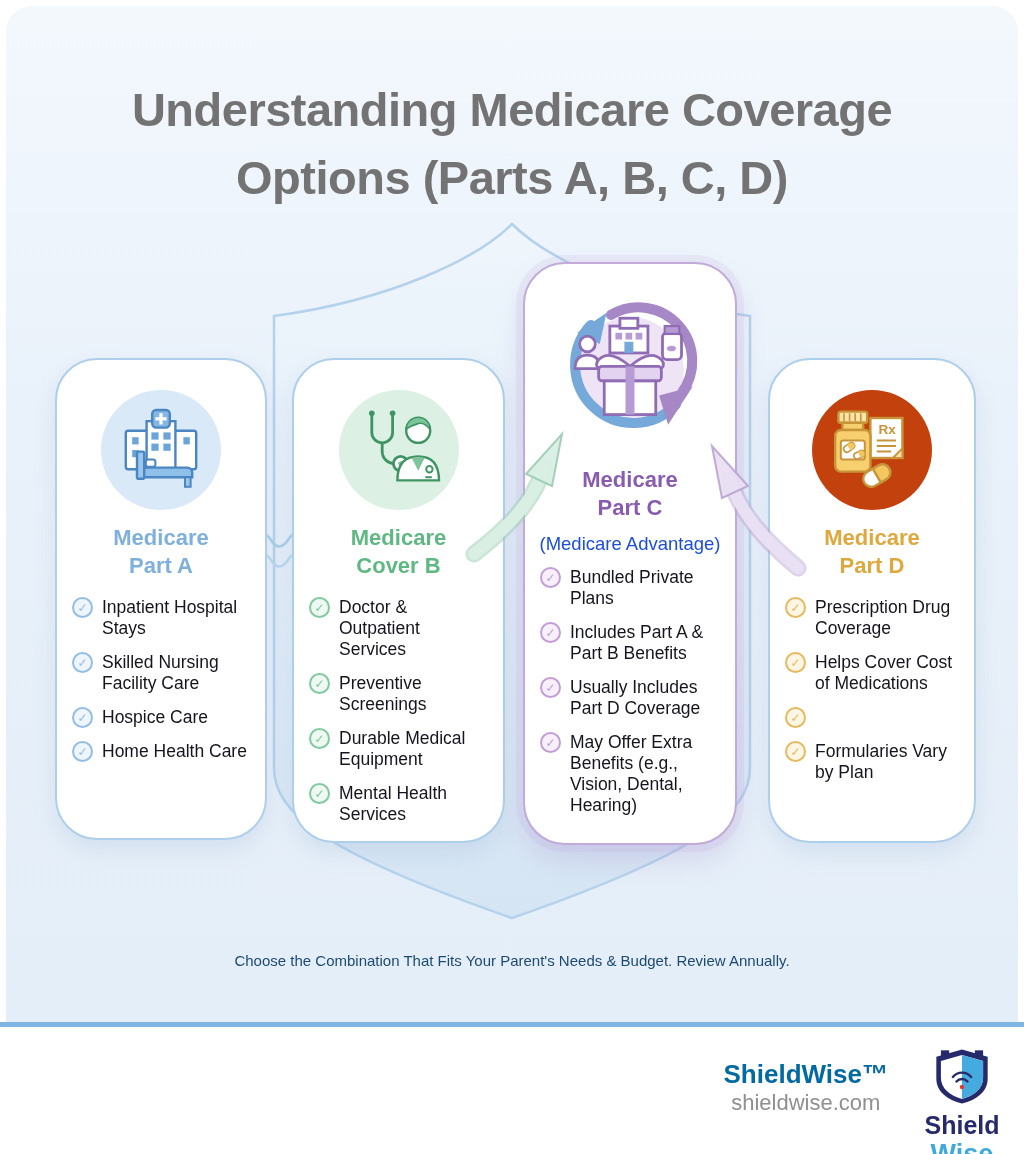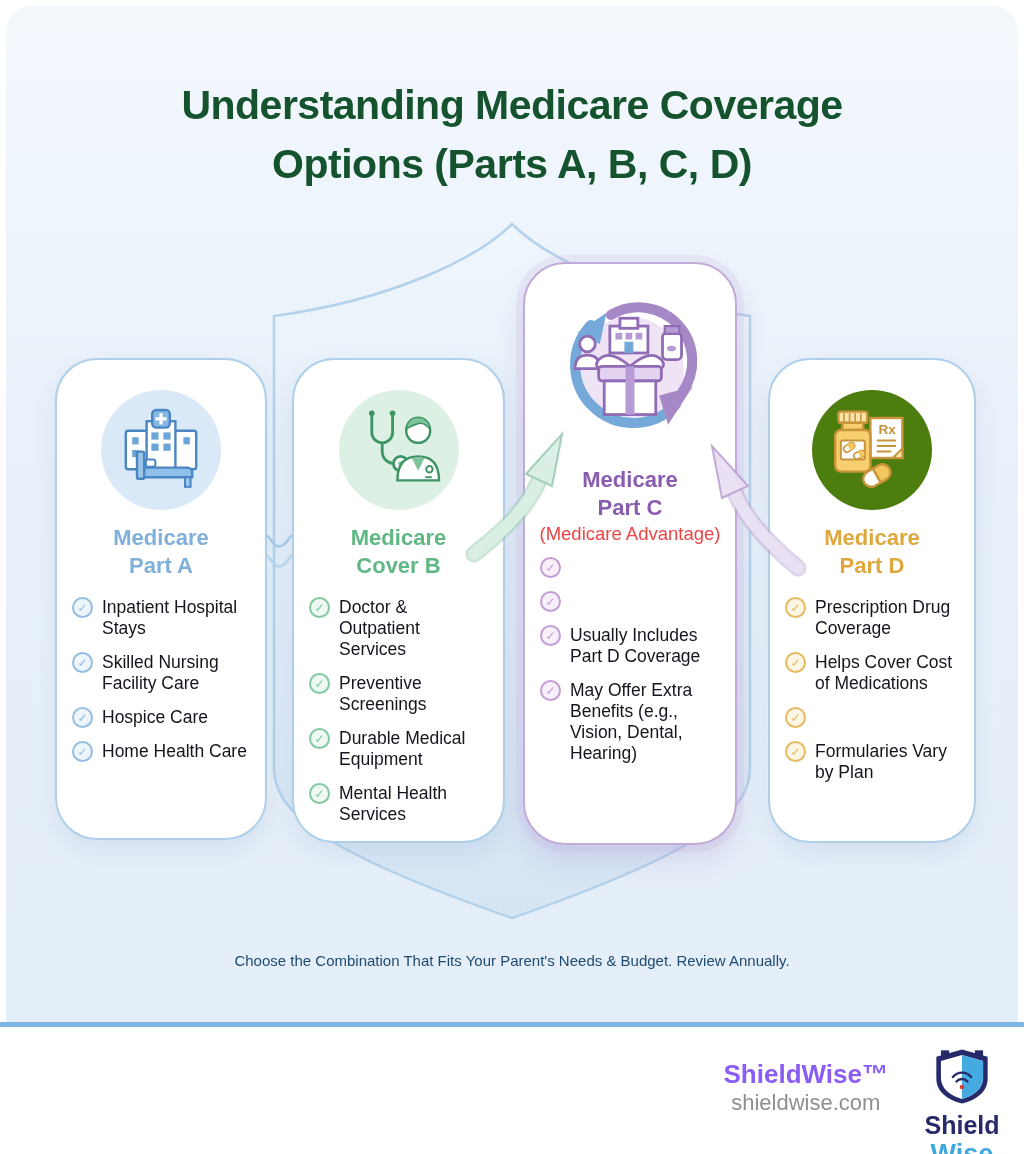--- a/index.html
+++ b/index.html
@@ -21,22 +21,22 @@
   .separator {
     position: absolute;
     left: 0; top: 1022px; width: 1024px; height: 5px;
     background: #7fb5e3;
   }
   
   .title {
     position: absolute;
     left: 0; top: 76px; width: 1024px;
     text-align: center;
-    color: #14532d;
-    font-size: 41px;
+    color: #737373;
+    font-size: 47px;
     font-weight: bold;
     line-height: 1.45;
     letter-spacing: -0.5px;
     z-index: 4;
   }
   .title span { display: block; }
   
   .bg-svg { position: absolute; left: 0; top: 0; z-index: 1; }
   .arrow-svg { position: absolute; z-index: 5; }
   .wave-svg { position: absolute; left: 250px; top: 520px; z-index: 2; }
@@ -61,38 +61,38 @@
     box-shadow: 0 0 0 7px rgba(190,165,220,0.14), 0 14px 28px rgba(150,120,190,0.22);
     z-index: 4;
   }
   .icon-wrap { margin-top: 30px; position: relative; }
   .icon-circle {
     width: 120px; height: 120px; border-radius: 50%;
     display: flex; align-items: center; justify-content: center;
   }
   .circle-a { background: #d9e9f7; }
   .circle-b { background: #dcf0e3; }
-  .circle-d { background: #4d7c0f; justify-content: center; }
+  .circle-d { background: #c2410c; justify-content: center; }
   .card-c .icon-wrap { margin-top: 24px; }
   .card-heading {
     margin-top: 14px;
     text-align: center;
     font-size: 22px;
     font-weight: bold;
     line-height: 1.26;
   }
   .card-heading span { display: block; }
   .h-a { color: #7fb0dc; }
   .h-b { color: #5fb883; }
   .h-c { color: #8a5cb0; margin-top: 6px; }
   .h-d { color: #dfa83c; }
   .card-subtitle {
-    color: #ef4444;
+    color: #1d4ed8;
     font-size: 18.5px;
-    margin-top: 2px;
+    margin-top: 12px;
     text-align: center;
   }
   .item-list {
     list-style: none;
     width: 100%;
     margin-top: 18px;
     padding: 0 12px 0 15px;
   }
   .card-c .item-list { margin-top: 12px; }
   .item {
@@ -134,21 +134,21 @@
     justify-content: flex-end;
     align-items: flex-start;
   }
   .brand-text {
     text-align: center;
     margin-top: 33px;
   }
   .brand-name {
     font-size: 26px;
     font-weight: bold;
-    color: #8b5cf6;
+    color: #0369a1;
     line-height: 1.15;
   }
   .brand-site {
     font-size: 22px;
     color: #8f8f8f;
   }
   .logo {
     width: 96px;
     margin: 18px 14px 0 26px;
     text-align: center;
@@ -311,23 +311,25 @@
     </svg>
   </div>
   <div class="card-heading h-c">
     <span>Medicare</span>
     <span>Part C</span>
   </div>
   <div class="card-subtitle">(Medicare Advantage)</div>
   <ul class="item-list">
     <li class="item">
         <span class="check chk-c">✓</span>
+        <span>Bundled Private Plans</span>
       </li>
     <li class="item">
         <span class="check chk-c">✓</span>
+        <span>Includes Part A &amp; Part B Benefits</span>
       </li>
     <li class="item">
         <span class="check chk-c">✓</span>
         <span>Usually Includes Part D Coverage</span>
       </li>
     <li class="item">
         <span class="check chk-c">✓</span>
         <span>May Offer Extra Benefits (e.g., Vision, Dental, Hearing)</span>
       </li>
   </ul>

